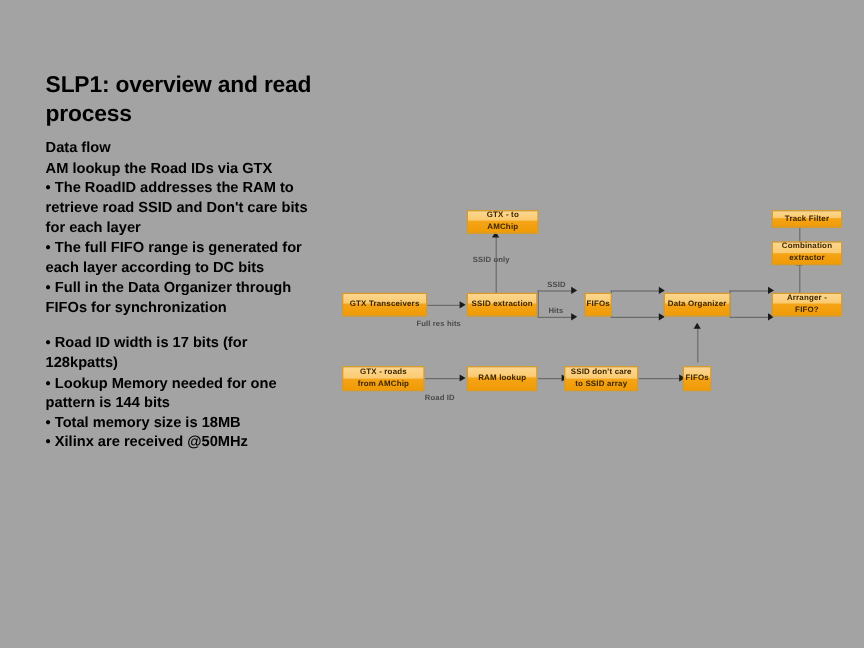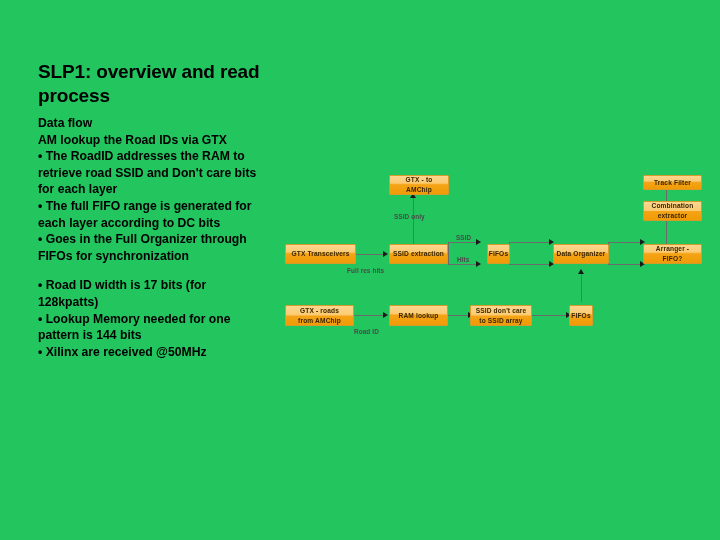--- a/index.html
+++ b/index.html
@@ -9,21 +9,21 @@
     background: #ffffff;
   }
   body {
     font-family: "Liberation Sans", sans-serif;
     color: #000000;
   }
   #slide {
     position: relative;
     width: 720px;
     height: 540px;
-    background: #22c55e;
+    background: #a3a3a3;
     overflow: hidden;
   }
 
   
   #title {
     position: absolute;
     left: 38px;
     top: 60px;
     width: 250px;
     font-size: 19px;
@@ -121,24 +121,25 @@
 
 <div id="slide">
 
   <div id="title">SLP1: overview and read process</div>
 
   <div id="body-col">
     <div class="para">Data flow</div>
     <div class="para">AM lookup the Road IDs via GTX</div>
     <div class="para">• The RoadID addresses the RAM to retrieve road SSID and Don't care bits for each layer</div>
     <div class="para">• The full FIFO range is generated for each layer according to DC bits</div>
-    <div class="para">• Goes in the Full Organizer through FIFOs for synchronization</div>
+    <div class="para">• Full in the Data Organizer through FIFOs for synchronization</div>
     <div class="spacer"></div>
     <div class="para">• Road ID width is 17 bits (for 128kpatts)</div>
     <div class="para">• Lookup Memory needed for one pattern is 144 bits</div>
+    <div class="para">• Total memory size is 18MB</div>
     <div class="para">• Xilinx are received @50MHz</div>
   </div>
 
   <div id="diagram">
 
     <div class="conn h" style="left:80px; top:94px; width:29px;"></div>
     <div class="arrow right" style="left:107px; top:91px;"></div>
 
     <div class="conn v" style="left:137px; top:37px; height:52px;"></div>
     <div class="arrow up" style="left:134px; top:33px;"></div>

